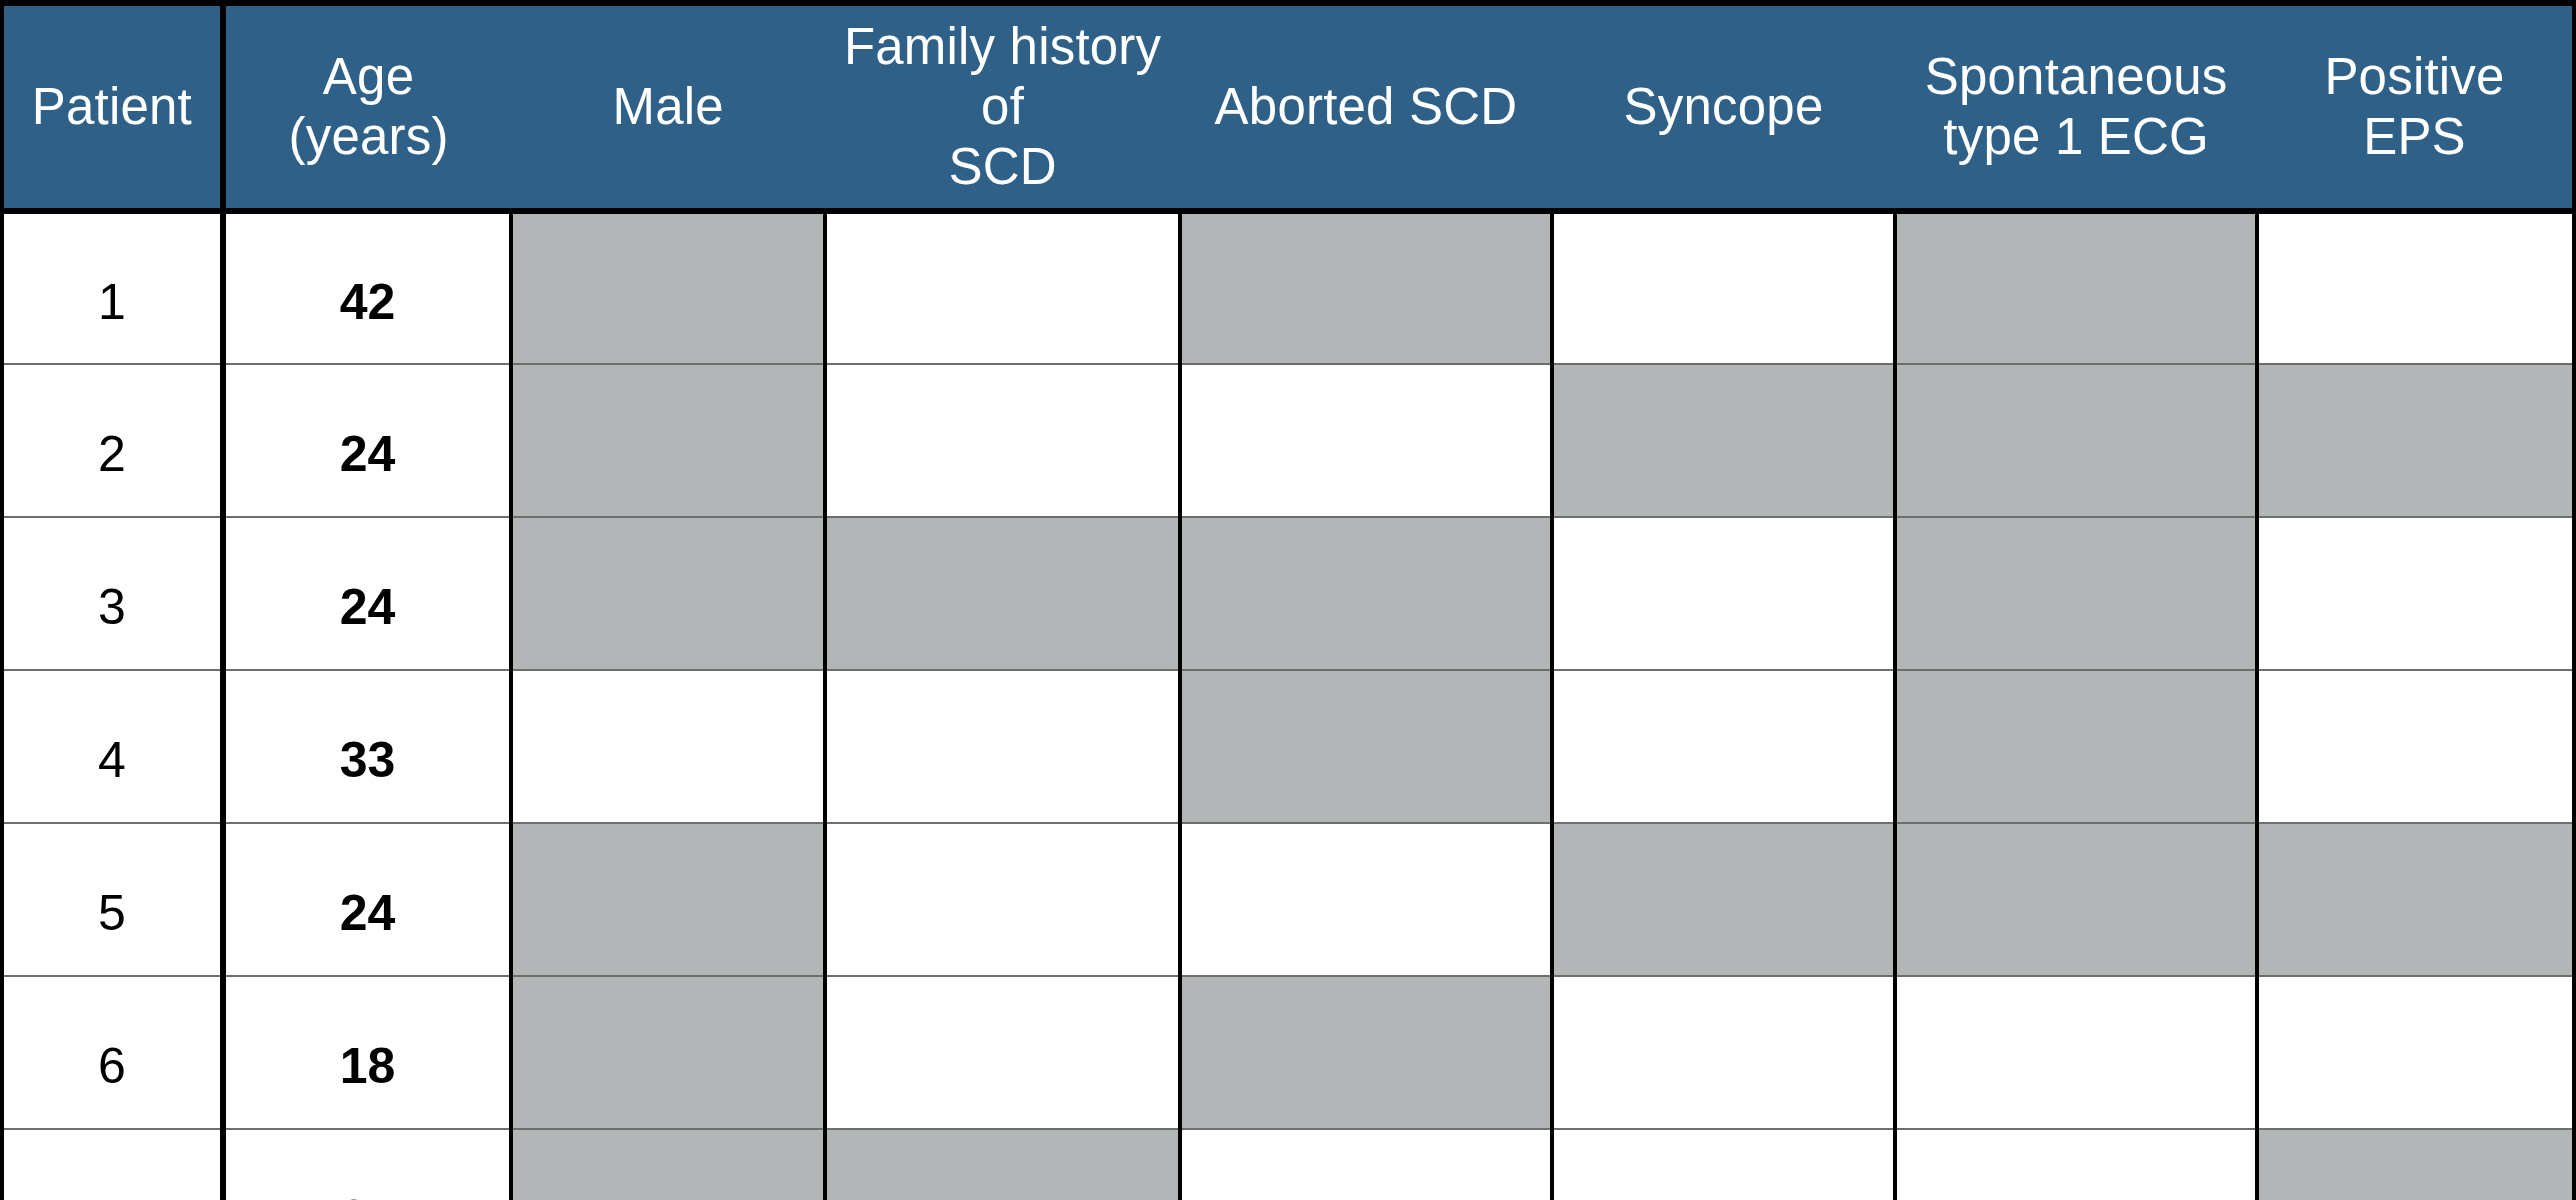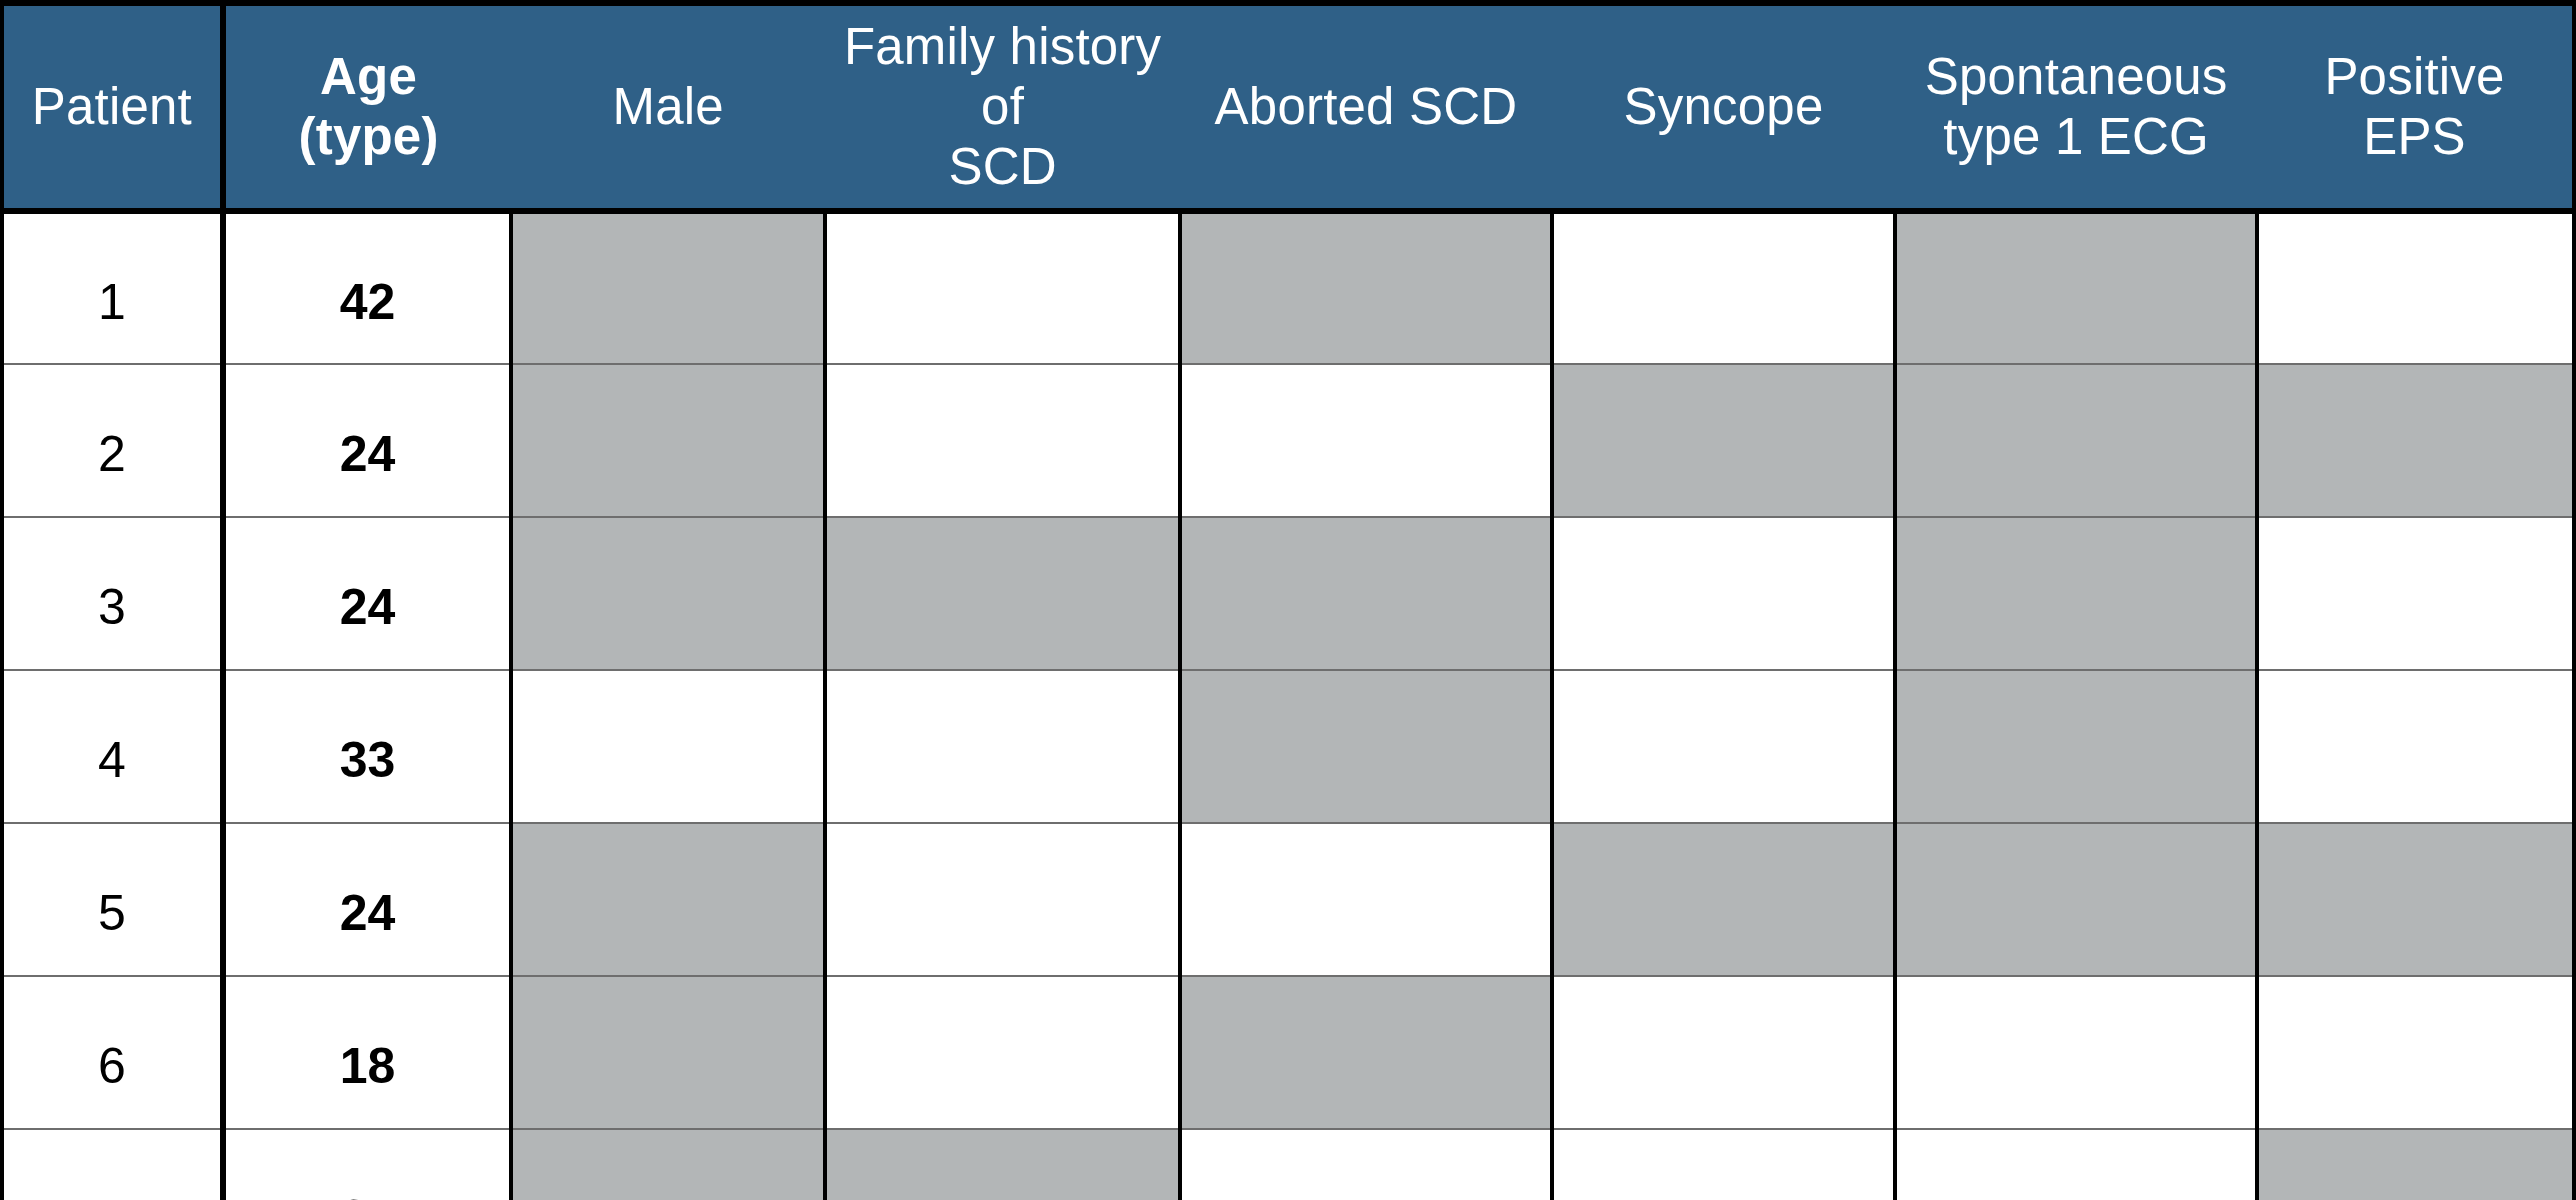--- a/index.html
+++ b/index.html
@@ -50,21 +50,20 @@
     border-bottom: 6.8px solid #000000;
     box-sizing: border-box;
     letter-spacing: 0.2px;
   }
   table.patient-table thead th.col-patient {
     border-right: 6.8px solid #000000;
     border-left: 4.8px solid #000000;
   }
   table.patient-table thead th.col-age {
     border-right: 0;
-    font-weight: bold;
   }
   table.patient-table thead th.last-head {
     border-right: 4.8px solid #000000;
     text-align: center;
   }
   .th-line {
     display: block;
   }
 
   
@@ -126,21 +125,21 @@
       <col style="width:218px">
       <col style="width:191px">
     </colgroup>
     <thead>
       <tr>
         <th class="col-patient">
           <span class="th-line">Patient</span>
         </th>
         <th class="col-age">
           <span class="th-line">Age</span>
-          <span class="th-line">(type)</span>
+          <span class="th-line">(years)</span>
         </th>
         <th>
           <span class="th-line">Male</span>
         </th>
         <th>
           <span class="th-line">Family history of</span>
           <span class="th-line">SCD</span>
         </th>
         <th>
           <span class="th-line">Aborted SCD</span>

